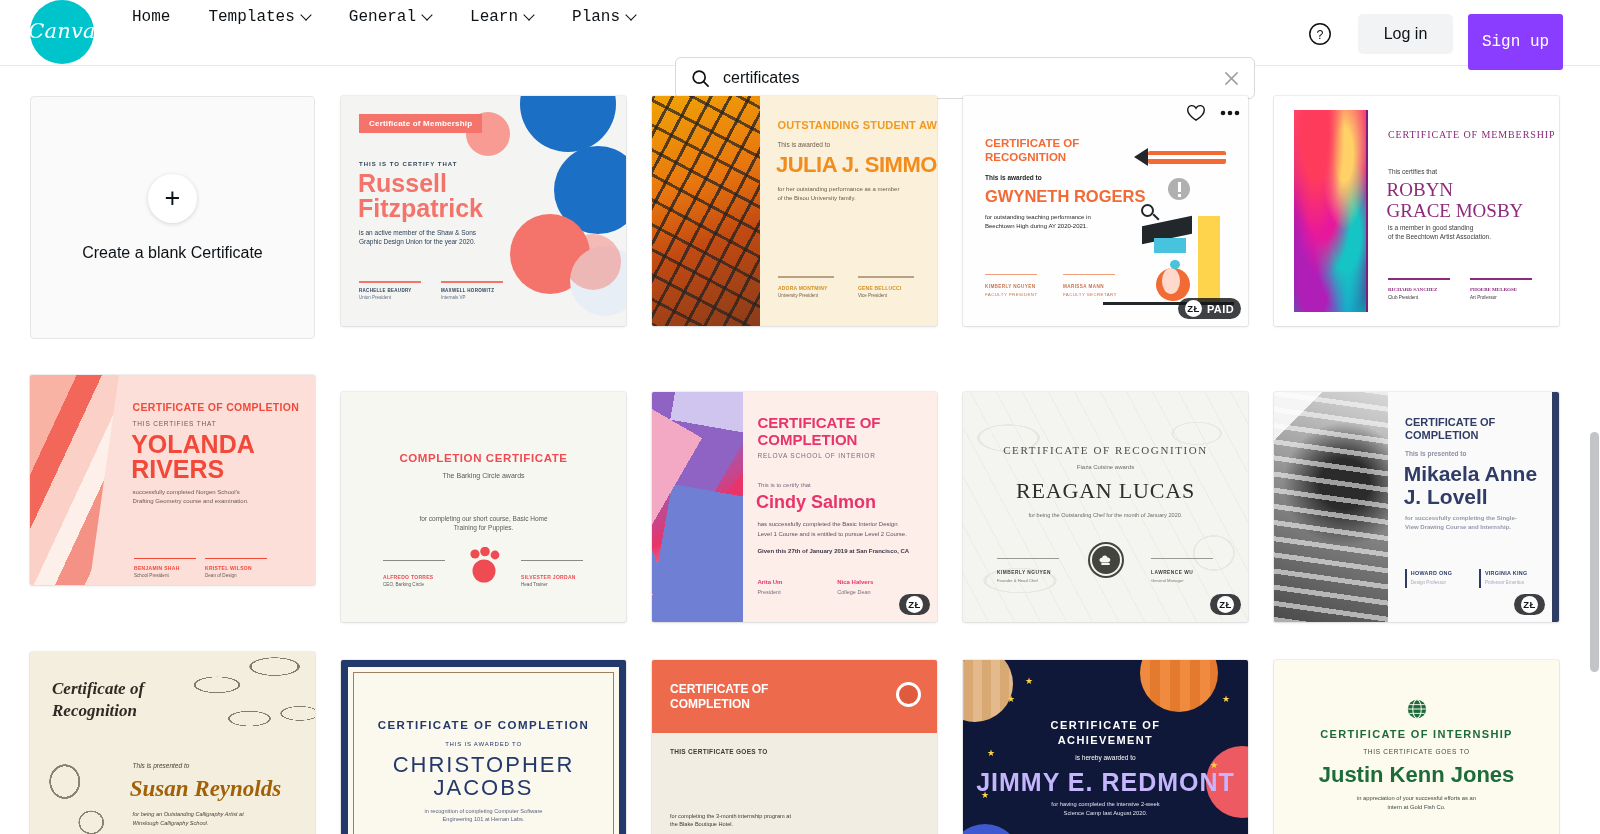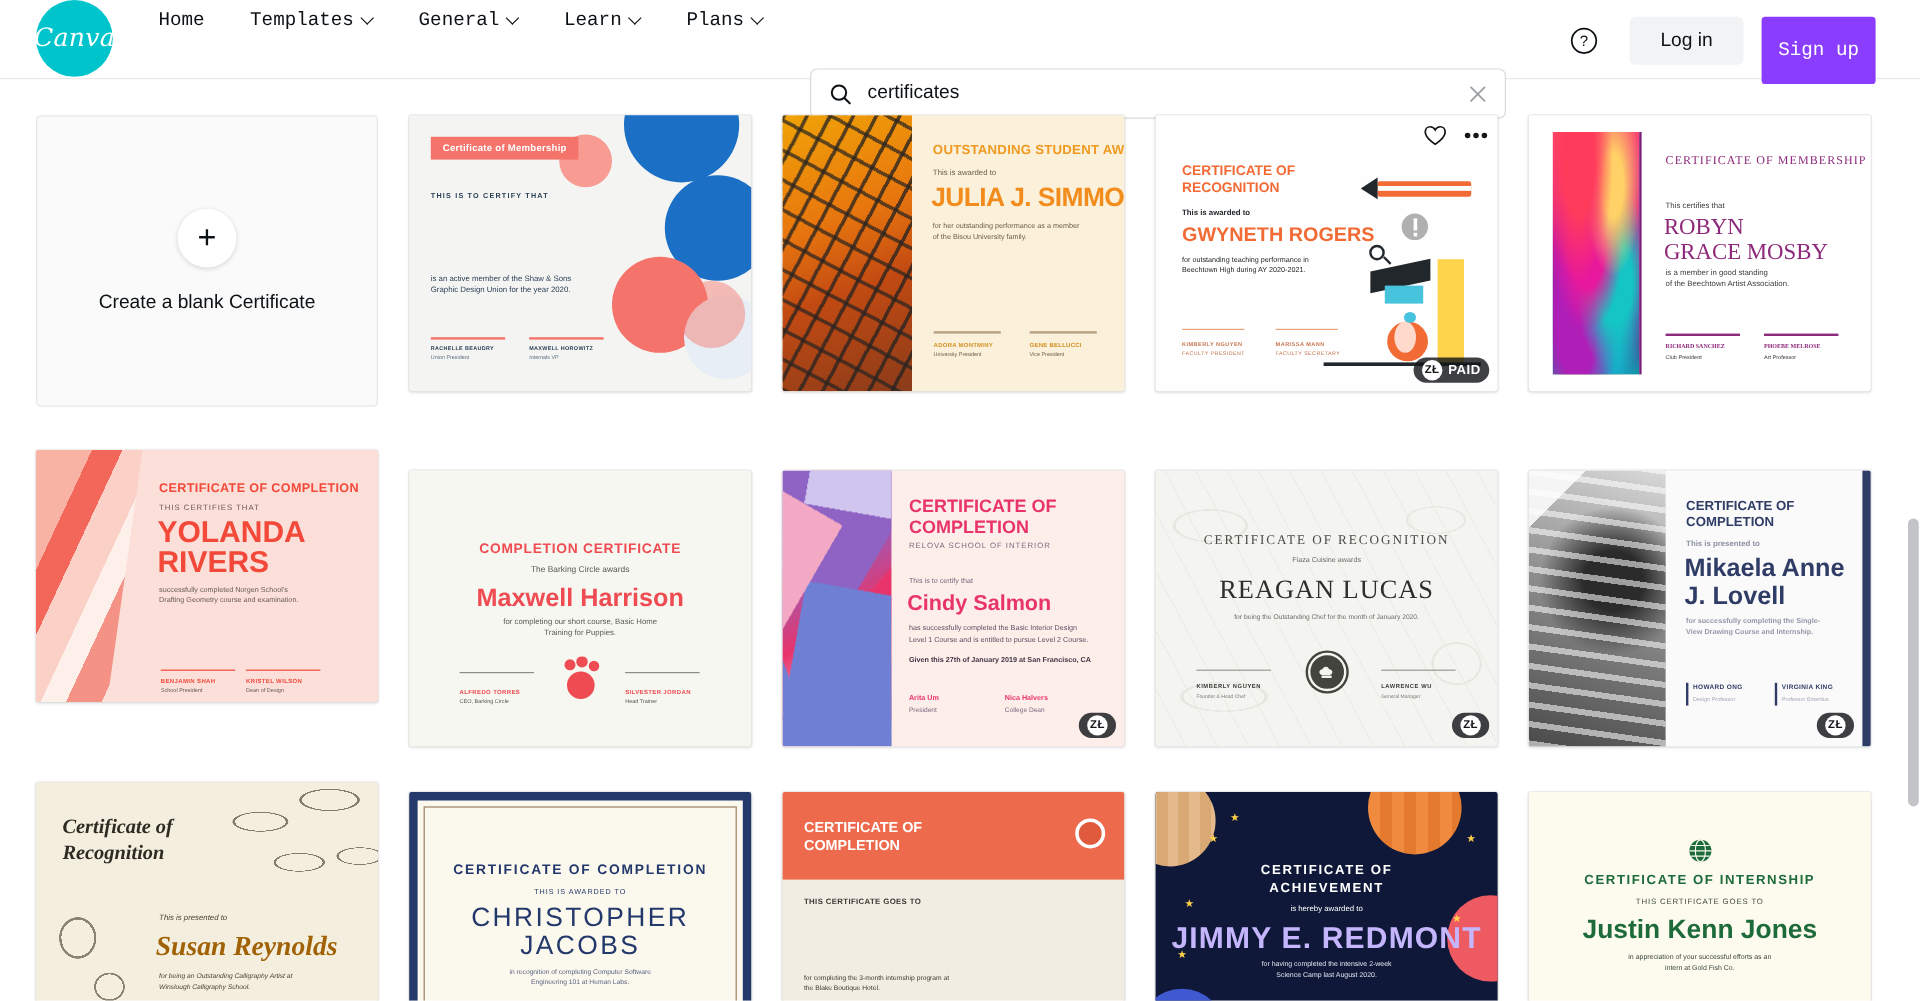--- a/index.html
+++ b/index.html
@@ -401,20 +401,22 @@
     <div class="card" style="width:285px; margin-right:26px;">
       <div class="thumb c2 cert" style="width:285px;height:230px;">
         <div class="circ" style="width:96px;height:96px;background:#1b6fc4;right:10px;top:-40px;"></div>
         <div class="circ" style="width:44px;height:44px;background:#f79b93;right:116px;top:16px;"></div>
         <div class="circ" style="width:88px;height:88px;background:#1b6fc4;right:-16px;top:50px;"></div>
         <div class="circ" style="width:80px;height:80px;background:#f4736a;right:36px;top:118px;"></div>
         <div class="circ" style="width:70px;height:70px;background:#e8eef5;right:-14px;top:150px;"></div>
         <div class="circ" style="width:56px;height:56px;background:rgba(244,115,106,.45);right:5px;top:138px;"></div>
         <div class="tag">Certificate of Membership</div>
         <div class="t sub">THIS IS TO CERTIFY THAT</div>
+        <div class="t nm">Russell
+Fitzpatrick</div>
         <div class="t ds">is an active member of the Shaw &amp; Sons
 Graphic Design Union for the year 2020.</div>
         <div class="ln" style="left:18px;"></div>
           <div class="ln" style="left:100px;"></div>
         <div class="t sg" style="left:18px;top:192px;">RACHELLE BEAUDRY</div>
         <div class="t sgr" style="left:18px;top:199px;">Union President</div>
         <div class="t sg" style="left:100px;top:192px;">MAXWELL HOROWITZ</div>
         <div class="t sgr" style="left:100px;top:199px;">Internals VP</div>
       </div>
       <div class="card-title">Overlapping Circles Membership Ce...</div>
@@ -532,21 +534,20 @@
         <div class="t sg" style="left:175px;top:190px;">KRISTEL WILSON</div>
         <div class="t sgr" style="left:175px;top:198px;">Dean of Design</div>
       </div>
       <div class="card-title">Pink and Red Geometric Course Co...</div>
     </div>
 
     <div class="card" style="width:285px; margin-right:26px; margin-top:17px;">
       <div class="thumb c7 cert" style="width:285px;height:230px;">
         <div class="t h">COMPLETION CERTIFICATE</div>
         <div class="t a">The Barking Circle awards</div>
-        <div class="t nm">Maxwell Harrison</div>
         <div class="t ds">for completing our short course, Basic Home
 Training for Puppies.</div>
         <div class="paw">
           <svg width="40" height="38" viewBox="0 0 40 38">
             <circle cx="11" cy="7" r="4.6" fill="#ef4b52"></circle>
             <circle cx="21" cy="4.5" r="4.8" fill="#ef4b52"></circle>
             <circle cx="31" cy="8" r="4.4" fill="#ef4b52"></circle>
             <circle cx="20" cy="24" r="11.5" fill="#ef4b52"></circle>
           </svg>
         </div>

